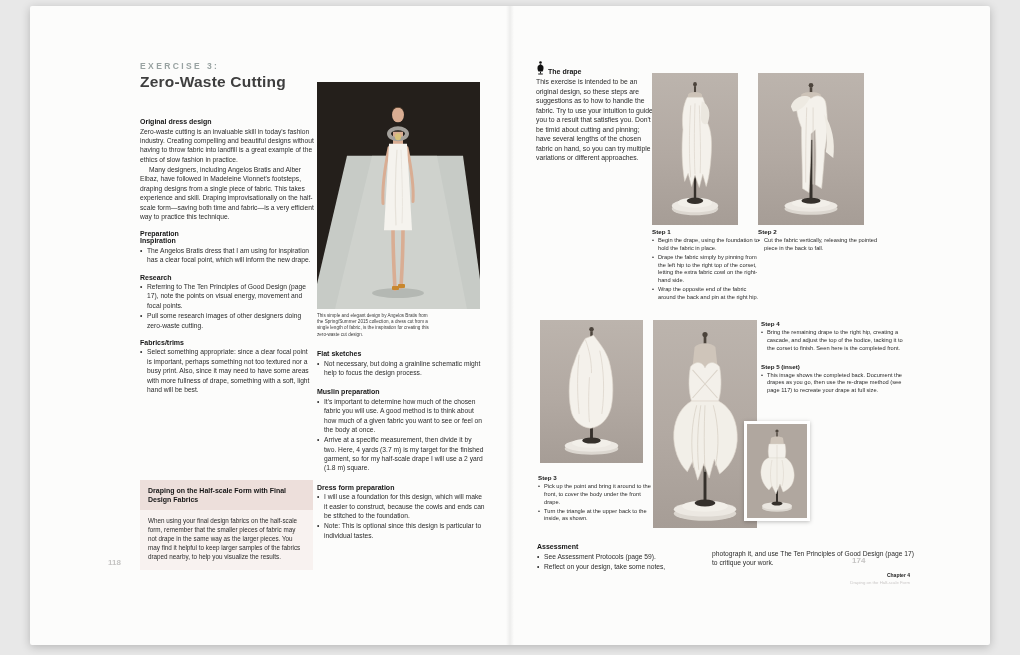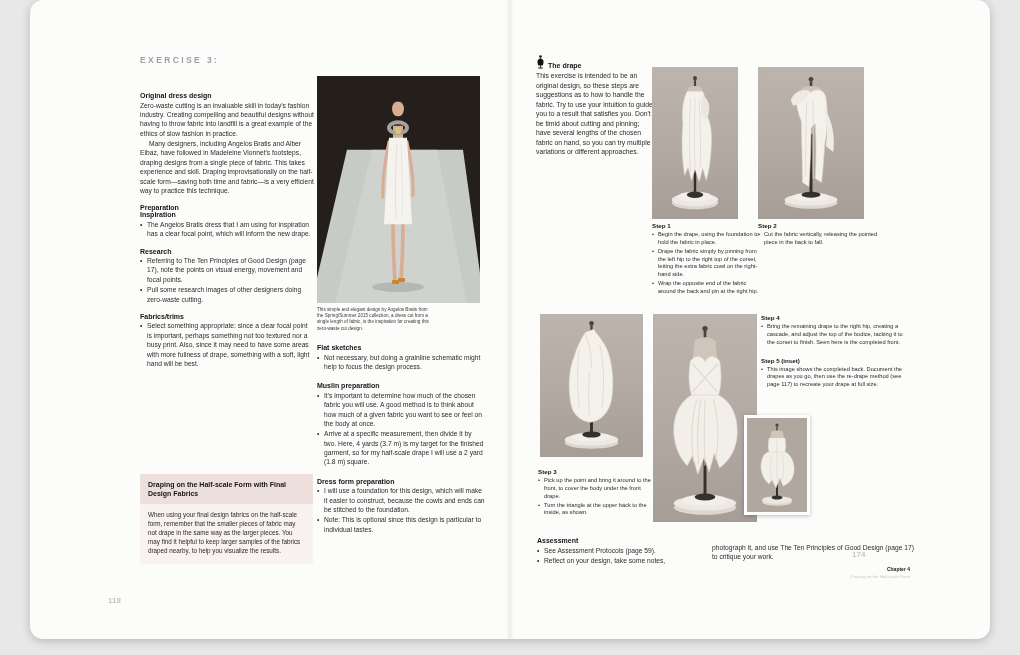--- a/index.html
+++ b/index.html
@@ -1,19 +1,19 @@
 <!DOCTYPE html>
 <html><head>
 <meta charset="utf-8">
 <style>
   html,body{margin:0;padding:0;width:1020px;height:655px;overflow:hidden;
     background:#e8e8e8;font-family:"Liberation Sans",sans-serif;
     -webkit-font-smoothing:antialiased;}
-  .spread{position:absolute;left:30px;top:0;width:960px;height:639px;
-    background:#fcfcfb;box-shadow:0 2px 10px rgba(0,0,0,.22);border-radius:13px;}
+  .spread{position:absolute;left:30px;top:6px;width:960px;height:639px;
+    background:#fcfcfb;box-shadow:0 2px 10px rgba(0,0,0,.22);border-radius:2px;}
   .seam{position:absolute;left:476px;top:0;width:8px;height:100%;
     background:linear-gradient(90deg,rgba(0,0,0,0) 0%,rgba(0,0,0,.06) 50%,rgba(0,0,0,0) 100%);}
   .abs{position:absolute;}
   
   .kicker{font-size:8.5px;font-weight:bold;letter-spacing:2.4px;color:#98a2a1;}
   .title{font-size:15.5px;font-weight:bold;color:#3e3e3e;letter-spacing:.2px;margin-top:2px;}
   .h{font-size:7px;font-weight:bold;color:#161616;margin:0 0 1.5px 0;}
   .body,.bl{font-size:6.7px;line-height:1.4;color:#2b2b2b;}
   .sec{margin-bottom:9px;}
   .p2{text-indent:9px;margin-top:1px;}
@@ -37,20 +37,21 @@
   .chapline{font-size:5px;font-weight:bold;color:#222;text-align:right;}
   .running{font-size:4.3px;color:#cbc8c7;text-align:right;margin-top:2px;}
 </style>
 </head>
 <body>
 
 <div class="spread">
 
   <div class="abs" style="left:110px;top:55px;width:174px;">
     <div class="kicker">EXERCISE 3:</div>
+    <div class="title">Zero-Waste Cutting</div>
 
     <div class="sec" style="margin-top:27px;">
       <div class="h">Original dress design</div>
       <div class="body">Zero-waste cutting is an invaluable skill in today's fashion industry. Creating compelling and beautiful designs without having to throw fabric into landfill is a great example of the ethics of slow fashion in practice.</div>
       <div class="body p2">Many designers, including Angelos Bratis and Alber Elbaz, have followed in Madeleine Vionnet's footsteps, draping designs from a single piece of fabric. This takes experience and skill. Draping improvisationally on the half-scale form—saving both time and fabric—is a very efficient way to practice this technique.</div>
     </div>
 
     <div class="sec">
       <div class="h" style="margin-bottom:0;">Preparation</div>
       <div class="h">Inspiration</div>
@@ -110,21 +111,21 @@
       <div class="bl">It's important to determine how much of the chosen fabric you will use. A good method is to think about how much of a given fabric you want to see or feel on the body at once.</div>
       <div class="bl">Arrive at a specific measurement, then divide it by two. Here, 4 yards (3.7 m) is my target for the finished garment, so for my half-scale drape I will use a 2 yard (1.8 m) square.</div>
     </div>
     <div class="sec">
       <div class="h">Dress form preparation</div>
       <div class="bl">I will use a foundation for this design, which will make it easier to construct, because the cowls and ends can be stitched to the foundation.</div>
       <div class="bl">Note: This is optional since this design is particular to individual tastes.</div>
     </div>
   </div>
 
-  <div class="abs pagenum" style="left:78px;top:552px;margin-top:44px;">118</div>
+  <div class="abs pagenum" style="left:78px;top:552px;">118</div>
 
   <div class="seam"></div>
 
   <div class="abs" style="left:506px;top:55px;width:118px;">
     <div class="drapehead">
       <svg width="9" height="14" viewBox="0 0 9 14" fill="#111">
         <circle cx="4.5" cy="1.5" r="1.3"></circle>
         <path d="M4.5 3 L7.2 5 C7.8 7 7.5 9 6.6 10.6 L2.4 10.6 C1.5 9 1.2 7 1.8 5 Z"></path>
         <rect x="4" y="10.6" width="1" height="1.9"></rect>
         <rect x="2.2" y="12.5" width="4.6" height="1"></rect>

